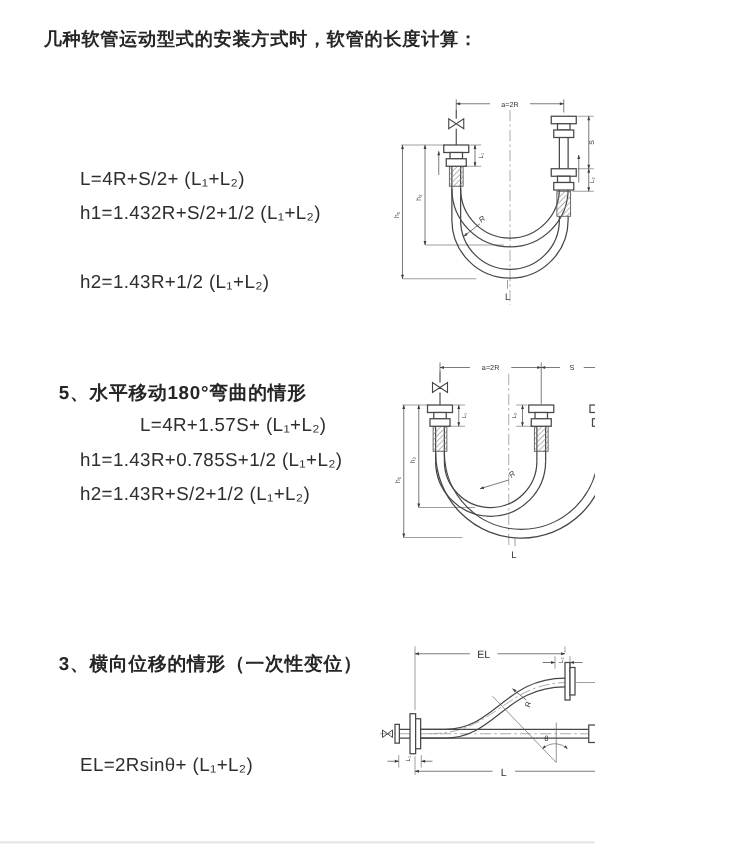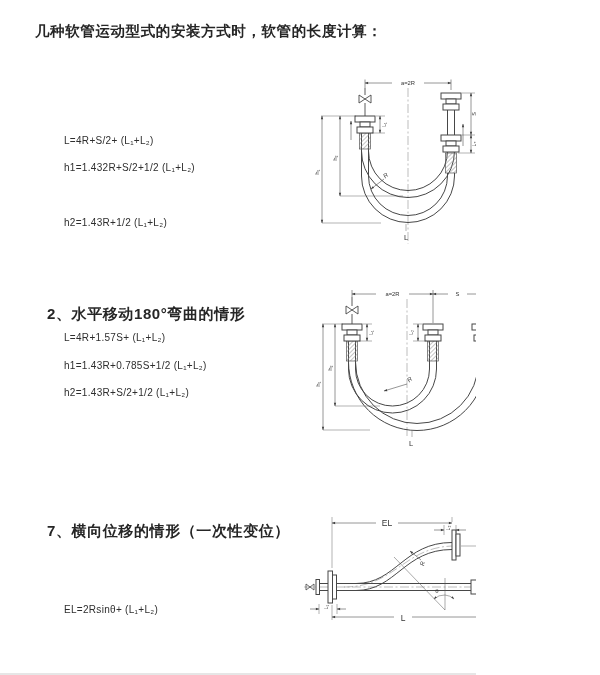--- a/index.html
+++ b/index.html
@@ -1,47 +1,47 @@
 <!DOCTYPE html>
 <html><head>
 <meta charset="utf-8">
 <style>
   html,body{margin:0;padding:0;background:#fff;}
   .page{position:relative;width:476px;height:675px;background:#ffffff;overflow:hidden;
         font-family:"Liberation Sans", sans-serif;color:#262626;}
   .doc-title{position:absolute;left:35px;top:22px;font-size:14.5px;font-weight:600;letter-spacing:.6px;}
   .sec-heading{position:absolute;left:47px;font-size:15px;font-weight:600;letter-spacing:.6px;}
-  .formula{position:absolute;left:64px;font-size:10px;font-weight:400;color:#2e2e2e;letter-spacing:.3px;}
+  .formula{position:absolute;left:64px;font-size:15px;font-weight:400;color:#2e2e2e;letter-spacing:.3px;}
   .h1s{top:108px;} .f11{top:135px;} .f12{top:162px;} .f13{top:189px;margin-top:28px;}
-  .h2s{top:305px;} .f21{top:332px;} .f22{top:360px;} .f23{top:387px;}
+  .h2s{top:305px;} .f21{top:332px;margin-left:48px;} .f22{top:360px;} .f23{top:387px;}
   .h3s{top:522px;} .f31{top:549px;} .f32{top:577px;} .f33{top:604px;}
   svg{position:absolute;}
   svg text{font-family:"Liberation Sans", sans-serif;fill:#333;}
   .d1{left:308px;top:76px;}
   .d2{left:312px;top:284px;}
   .d3{left:298px;top:508px;}
   .page-edge{position:absolute;left:0;bottom:0;width:600px;height:2px;background:#e6e6e6;}
 </style>
 </head>
 <body>
 
 <div class="page">
 
   <div class="doc-title">几种软管运动型式的安装方式时，软管的长度计算：</div>
 
   <div class="formula f11">L=4R+S/2+ (L₁+L₂)</div>
   <div class="formula f12">h1=1.432R+S/2+1/2 (L₁+L₂)</div>
   <div class="formula f13">h2=1.43R+1/2 (L₁+L₂)</div>
 
-  <div class="sec-heading h2s">2、水平移动180°弯曲的情形</div>
+  <div class="sec-heading h2s">5、水平移动180°弯曲的情形</div>
   <div class="formula f21">L=4R+1.57S+ (L₁+L₂)</div>
   <div class="formula f22">h1=1.43R+0.785S+1/2 (L₁+L₂)</div>
   <div class="formula f23">h2=1.43R+S/2+1/2 (L₁+L₂)</div>
 
-  <div class="sec-heading h3s">7、横向位移的情形（一次性变位）</div>
+  <div class="sec-heading h3s">3、横向位移的情形（一次性变位）</div>
   <div class="formula f33">EL=2Rsinθ+ (L₁+L₂)</div>
 
   <svg class="d1" width="212" height="180" viewBox="0 0 212 180">
     <defs>
       <pattern id="hatch1" width="3" height="3" patternUnits="userSpaceOnUse" patternTransform="rotate(45)">
         <line x1="0" y1="0" x2="0" y2="3" stroke="#8a8a8a" stroke-width="1"></line>
       </pattern>
       <marker id="ar1" viewBox="0 0 10 10" refX="9.5" refY="5" markerWidth="8" markerHeight="6" orient="auto-start-reverse">
           <path d="M0,1.5 L10,5 L0,8.5 Z" fill="#3f3f3f"></path>
         </marker>

